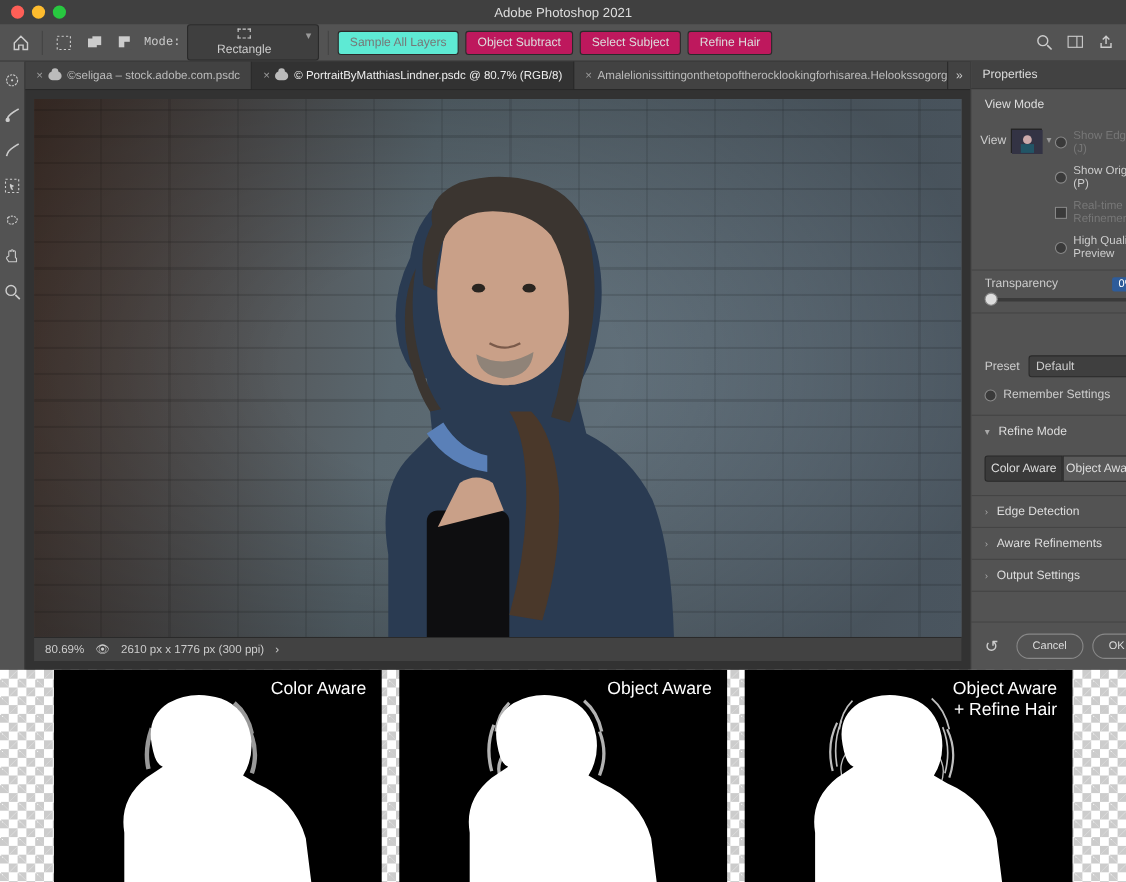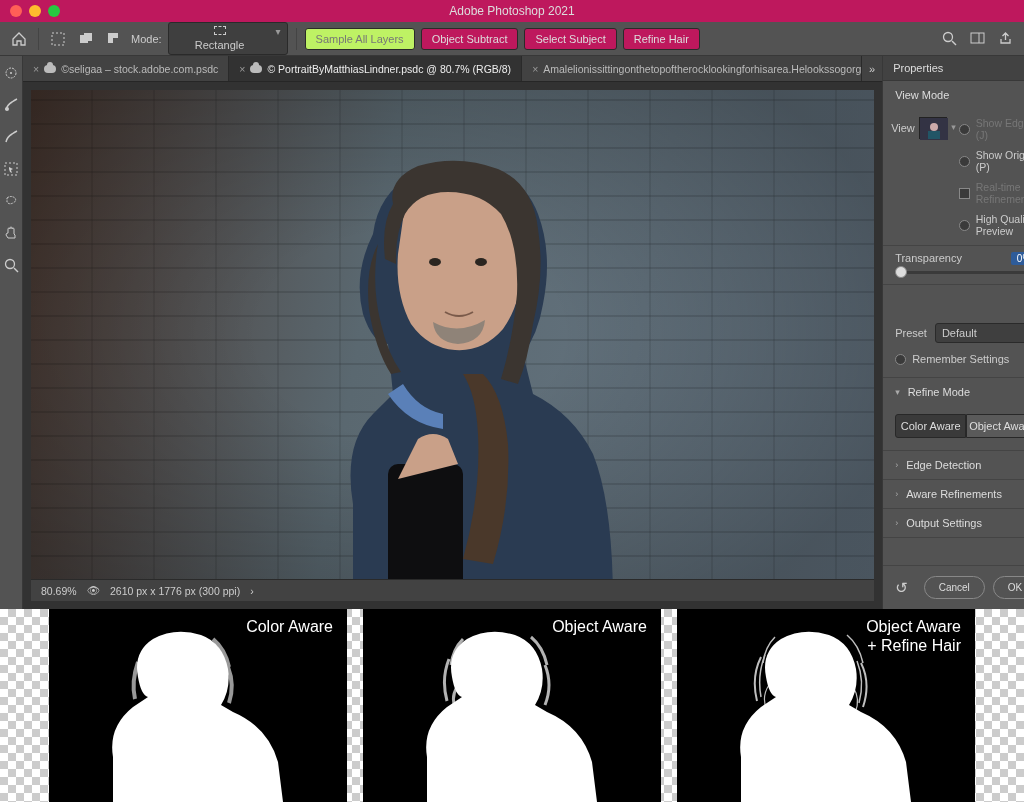--- a/index.html
+++ b/index.html
@@ -1,32 +1,32 @@
 <!DOCTYPE html>
 <html><head>
 <meta charset="utf-8">
 <style>
 *{margin:0;padding:0;box-sizing:border-box;font-family:-apple-system,BlinkMacSystemFont,"Segoe UI",sans-serif;}
 body{background:#555;color:#ccc;font-size:11px;width:1024px;height:802px;overflow:hidden;display:flex;flex-direction:column;}
-.titlebar{height:22px;background:#be185d;display:flex;align-items:center;position:relative;}
+.titlebar{height:22px;background:#404040;display:flex;align-items:center;position:relative;}
 .traffic{display:flex;gap:7px;padding-left:10px;}
 .dot{width:12px;height:12px;border-radius:50%;}
 .dot.r{background:#ff5f57;}
 .dot.y{background:#febc2e;}
 .dot.g{background:#28c840;}
 .title{position:absolute;left:50%;transform:translateX(-50%);color:#ddd;font-size:12px;}
 .optionsbar{height:34px;background:#535353;display:flex;align-items:center;padding:0 8px;border-bottom:1px solid #383838;gap:6px;}
 .optionsbar .iconbtn{width:22px;height:22px;display:flex;align-items:center;justify-content:center;color:#ccc;cursor:pointer;}
 .optionsbar .sep{width:1px;height:22px;background:#444;margin:0 2px;}
-.optionsbar .lbl{color:#ccc;font-size:11px;}
+.optionsbar .lbl{color:#ccc;font-size:11px;font-family:Liberation Mono, monospace;}
 .select{background:#3f3f3f;border:1px solid #2a2a2a;border-radius:3px;padding:3px 22px 3px 6px;font-size:11px;color:#ccc;position:relative;display:flex;align-items:center;gap:4px;min-width:120px;flex-direction:column;}
 .select::after{content:"▾";position:absolute;right:6px;top:3px;color:#999;font-size:10px;}
 .dashed-rect{width:12px;height:9px;border:1px dashed #ccc;}
 .btn{background:#be185d;border:1px solid #2a2a2a;border-radius:3px;padding:4px 10px;font-size:11px;color:#ddd;cursor:pointer;}
-.btn.dis{color:#777;background:#bef264;}
+.btn.dis{color:#777;background:#5eead4;}
 .spacer{flex:1;}
 .main{flex:1;display:flex;background:#323232;}
 .toolcol{width:30px;background:#535353;display:flex;flex-direction:column;align-items:center;padding-top:6px;gap:10px;border-right:1px solid #383838;}
 .tool{width:22px;height:22px;display:flex;align-items:center;justify-content:center;cursor:pointer;}
 .center{flex:1;display:flex;flex-direction:column;background:#323232;}
 .tabs{height:26px;background:#424242;display:flex;align-items:stretch;border-bottom:1px solid #262626;}
 .tab{display:flex;align-items:center;gap:5px;padding:0 10px;font-size:10.5px;color:#bbb;border-right:1px solid #2a2a2a;cursor:pointer;max-width:340px;white-space:nowrap;overflow:hidden;}
 .tab.active{background:#323232;color:#eee;}
 .tab .x{color:#999;}
 .cloud{width:12px;height:8px;background:#bbb;border-radius:6px;position:relative;flex-shrink:0;}

